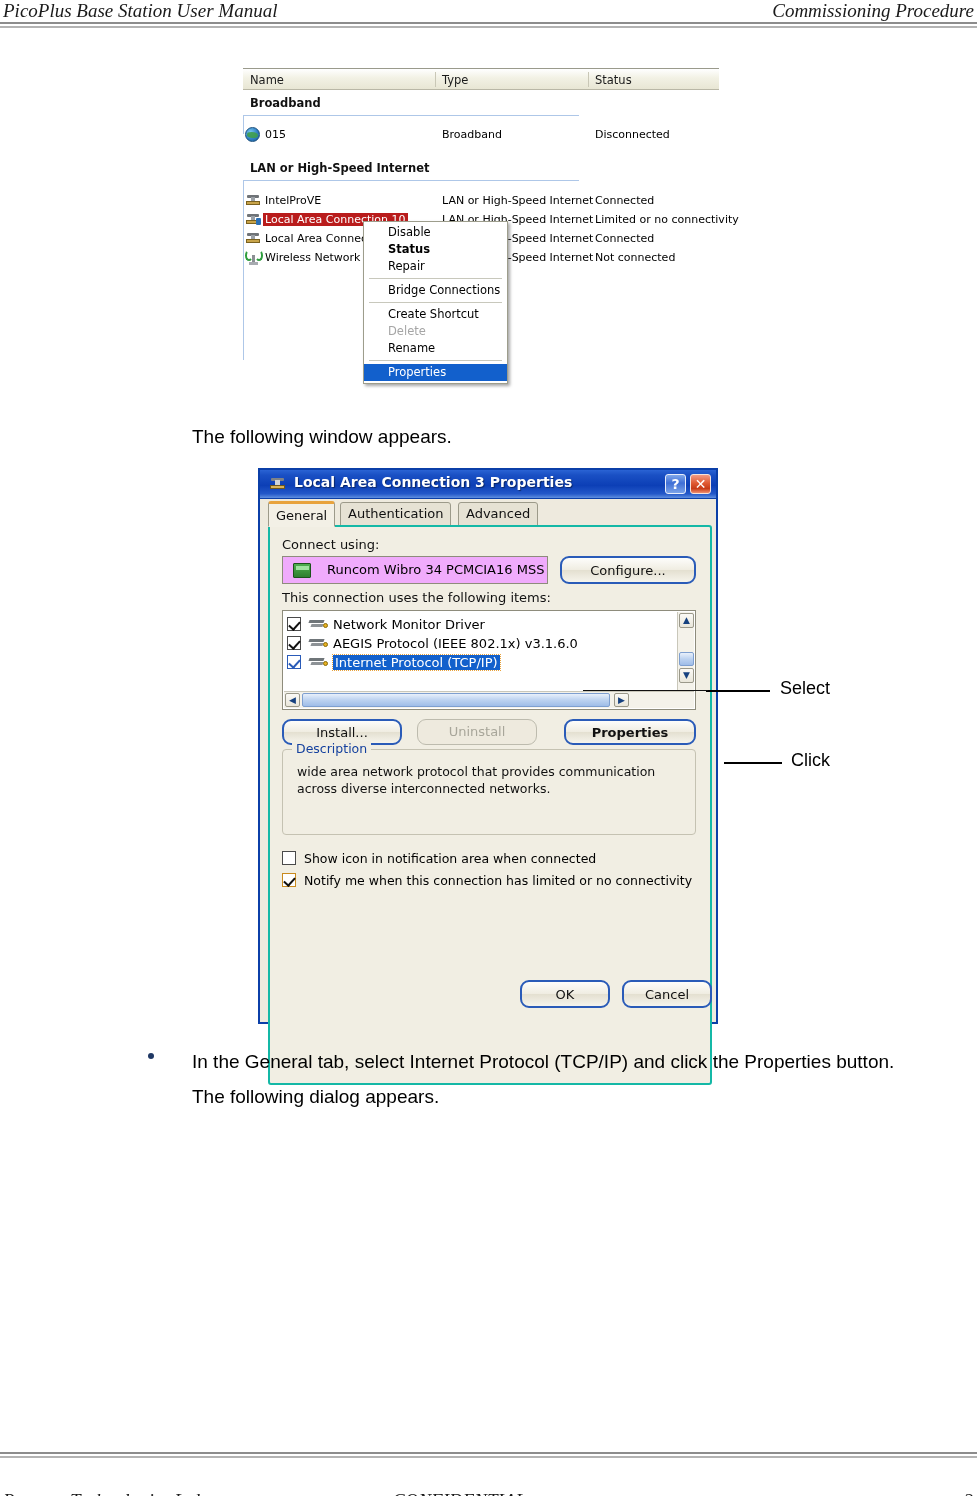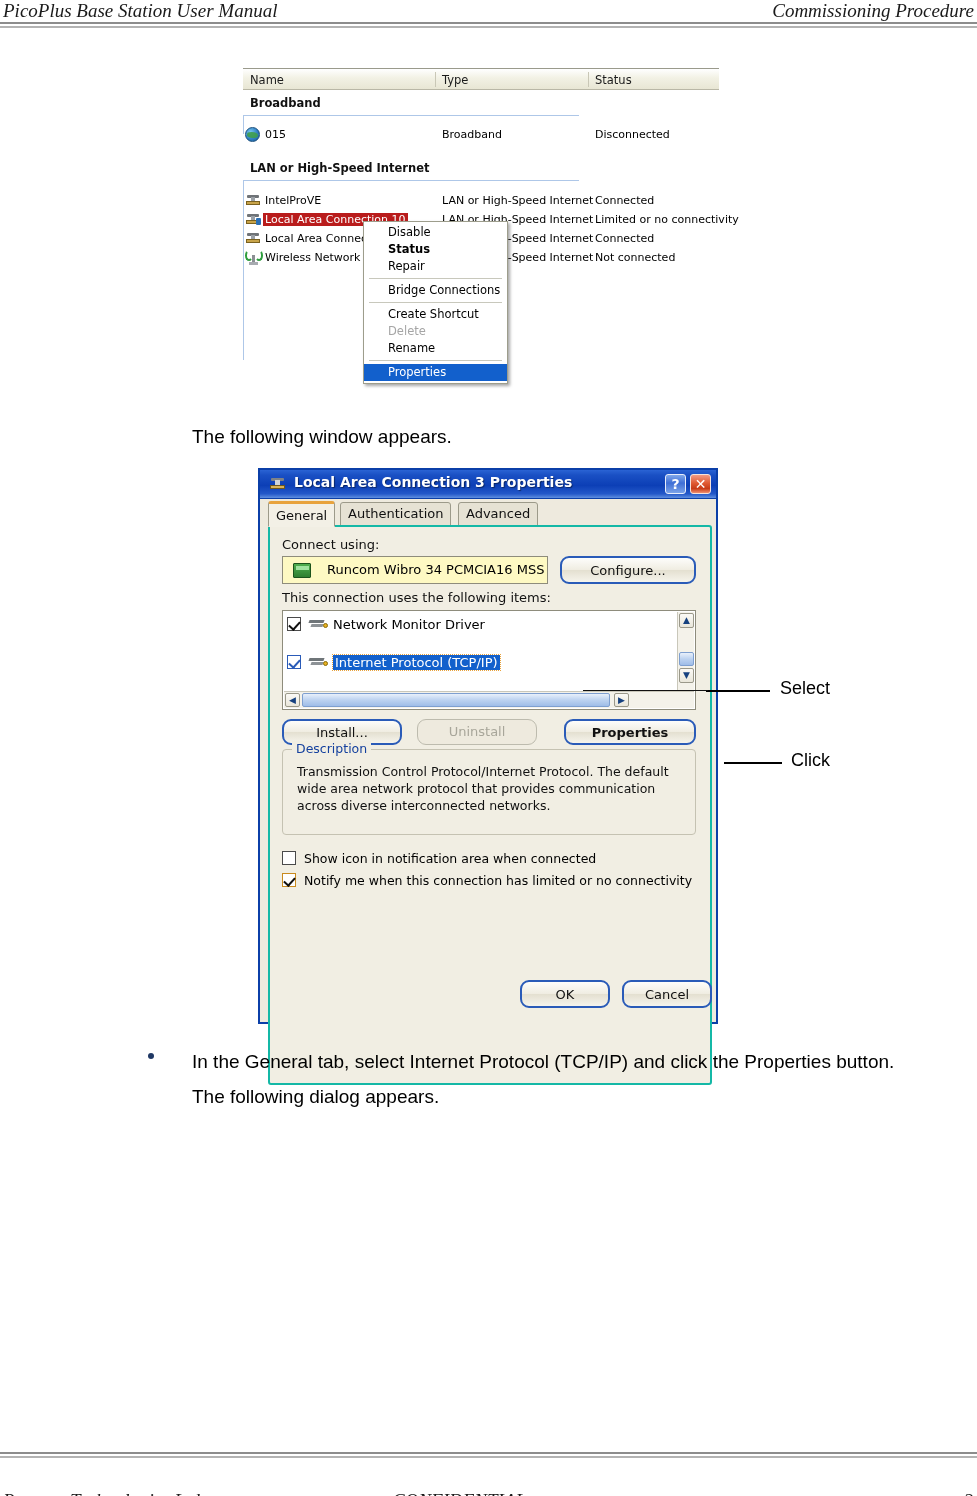--- a/index.html
+++ b/index.html
@@ -196,21 +196,21 @@
   .dlg .panel{
     position:absolute;left:8px;top:55px;width:444px;height:560px;
     box-sizing:border-box;
     background:#f1eee3;border:2px solid #14b8a6;border-radius:0 3px 3px 3px;
   }
 
   .lbl{position:absolute;font-size:13px;color:#111;white-space:nowrap;}
 
   .adapterbox{
     position:absolute;left:12px;top:29px;width:266px;height:28px;
-    box-sizing:border-box;background:#fef9c3;border:1px solid #8e8c7c;
+    box-sizing:border-box;background:#f0abfc;border:1px solid #8e8c7c;
   }
   .adapterbox .atext{position:absolute;left:44px;top:5px;font-size:13px;white-space:nowrap;}
   .adaptericon{position:absolute;left:10px;top:6px;width:18px;height:15px;
     background:linear-gradient(180deg,#4fae4f 0%,#2f7f2f 100%);border:1px solid #1c531c;box-sizing:border-box;border-radius:1px;}
   .adaptericon::after{content:"";position:absolute;left:2px;top:2px;width:13px;height:4px;background:#9fe39f;}
 
   .btn{
     position:absolute;box-sizing:border-box;
     background:linear-gradient(180deg,#fdfdfb 0%,#f0ede2 48%,#e4e0d1 52%,#f6f4ec 100%);
     border:1px solid #8f8d7e;border-radius:9px;
@@ -423,20 +423,29 @@
       <div class="listbox">
         <div class="litem" style="top:4px;width:370px">
           <span class="cbx checked"></span>
           <span class="protoicon">
               <span class="bar"></span>
               <span class="bar2"></span>
               <span class="dot"></span>
             </span>
           <span class="ltext">Network Monitor Driver</span>
         </div>
+        <div class="litem" style="top:23px;width:370px">
+          <span class="cbx checked"></span>
+          <span class="protoicon">
+              <span class="bar"></span>
+              <span class="bar2"></span>
+              <span class="dot"></span>
+            </span>
+          <span class="ltext">AEGIS Protocol (IEEE 802.1x) v3.1.6.0</span>
+        </div>
         <div class="litem" style="top:42px;width:370px">
           <span class="cbx checked blue"></span>
           <span class="protoicon">
               <span class="bar"></span>
               <span class="bar2"></span>
               <span class="dot"></span>
             </span>
           <span class="ltext sel">Internet Protocol (TCP/IP)</span>
         </div>
 
@@ -453,21 +462,20 @@
         </div>
       </div>
 
       <div class="btn focus" style="left:12px;top:192px;width:120px;height:26px;line-height:23px">Install...</div>
       <div class="btn disabled" style="left:147px;top:192px;width:120px;height:26px;line-height:23px">Uninstall</div>
       <div class="btn focus bold" style="left:294px;top:192px;width:132px;height:26px;line-height:23px">Properties</div>
 
       <div class="groupbox">
         <span class="gtitle">Description</span>
         <div class="gbody">
-          <span>Transmission Control Protocol/Internet Protocol. The default</span>
           <span>wide area network protocol that provides communication</span>
           <span>across diverse interconnected networks.</span>
         </div>
       </div>
 
       <div class="litem" style="left:12px;top:322px">
         <span class="cbx"></span>
         <span style="position:absolute;left:22px;top:2px;font-size:12.5px;white-space:nowrap">Show icon in notification area when connected</span>
       </div>
       <div class="litem" style="left:12px;top:344px">

